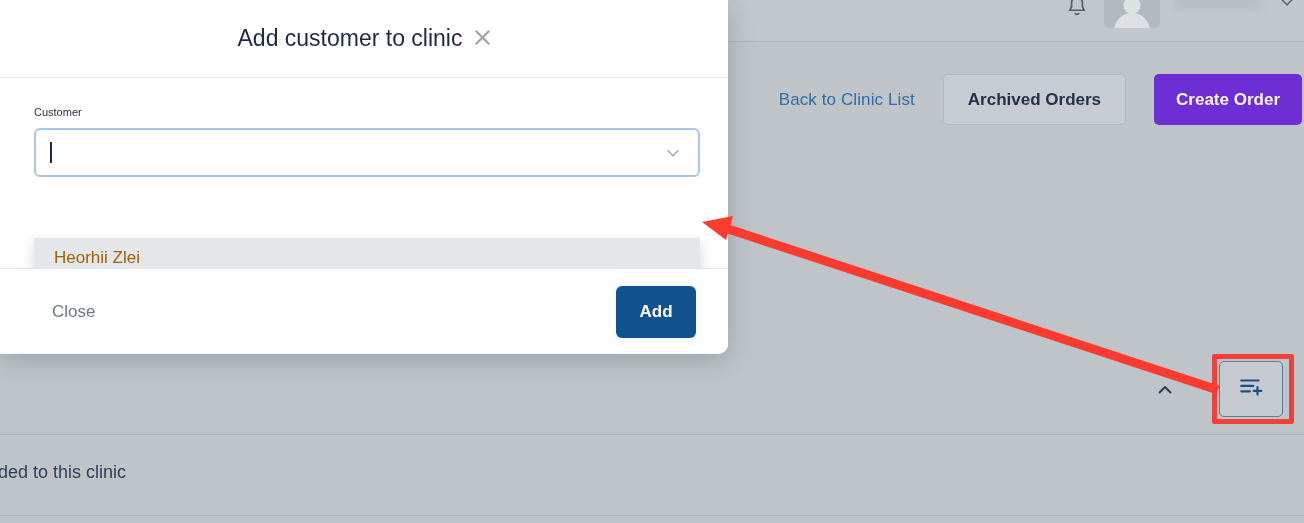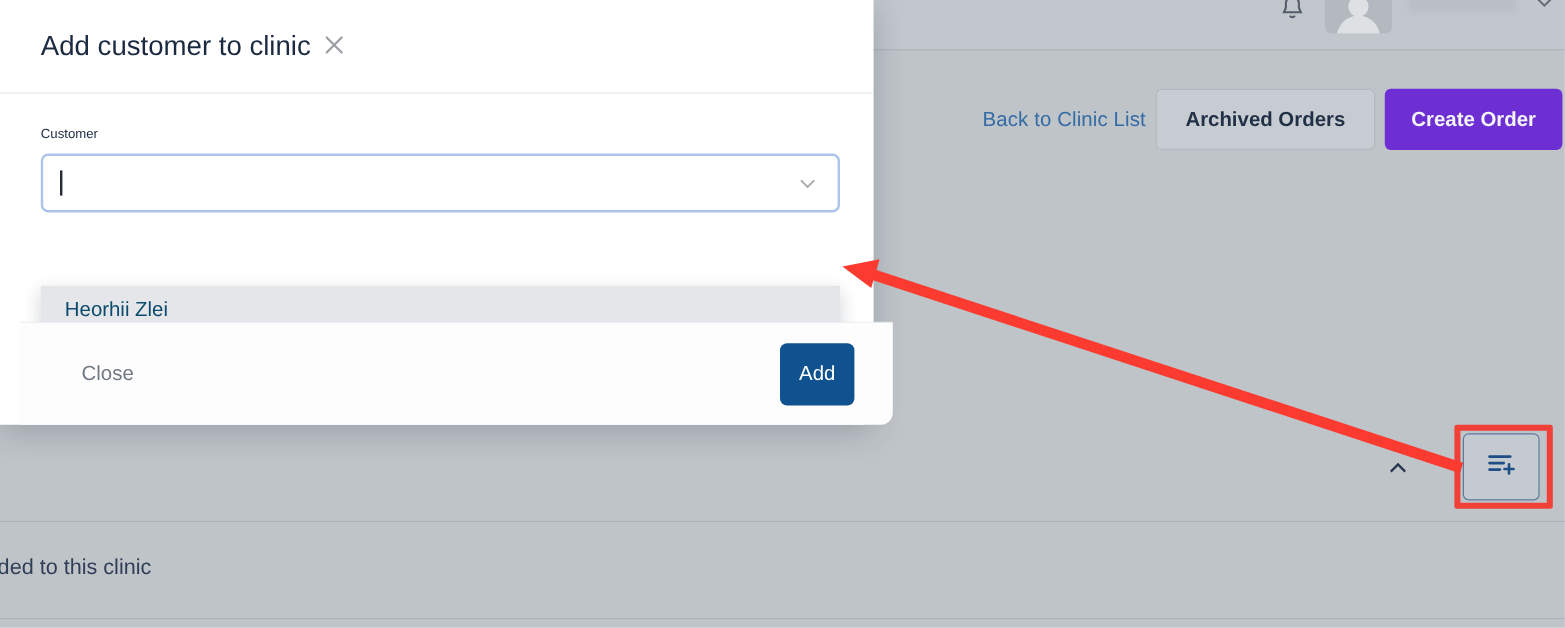--- a/index.html
+++ b/index.html
@@ -46,21 +46,21 @@
   }
   .user-name-blur {
     width: 88px; height: 20px; margin-top: -10px;
     background: #bfc4ca; border-radius: 3px;
     filter: blur(3px);
   }
   .chev-down-top { width: 22px; height: 22px; margin-top: -9px; opacity: .65; }
 
   .action-row {
     position: absolute; right: 2px; top: 74px;
-    display: flex; align-items: center; gap: 8px;
+    display: flex; align-items: center; gap: 28px;
   }
   .link-back {
     color: #2f6aa8; font-size: 17px; letter-spacing: .1px;
     background: none; border: none; cursor: pointer;
     font-family: "Liberation Sans", sans-serif;
   }
   .btn-outline {
     height: 51px; padding: 0 24px;
     background: #cfd3d8; border: 1px solid #b9bec5; border-radius: 5px;
     color: #1b2a41; font-size: 17px; font-weight: 700; cursor: pointer;
@@ -109,21 +109,21 @@
   .modal {
     position: absolute; left: 0; top: 0;
     width: 728px; height: 354px;
     background: #ffffff;
     border-radius: 0 0 10px 0;
     box-shadow: 0 6px 26px rgba(30,40,55,.22);
     overflow: visible;
   }
   .modal-header {
     height: 78px; display: flex; align-items: center;
-    justify-content: flex-start; padding: 0 22px 0 34px;
+    justify-content: center; padding: 0 22px 0 34px;
     border-bottom: 1px solid #e6e8ec;
   }
   .modal-title { font-size: 23px; font-weight: 400; color: #1b2a41; }
   .modal-close {
     width: 40px; height: 40px; background: none; border: none; cursor: pointer;
     display: flex; align-items: center; justify-content: center;
   }
   .modal-body { padding: 28px 30px 0 34px; position: relative; }
   .field-label { font-size: 11px; color: #1b2a41; margin-bottom: 10px; }
 
@@ -145,39 +145,39 @@
   .dropdown {
     position: absolute; left: 34px; top: 238px;
     width: 666px;
     background: #ffffff;
     box-shadow: 0 5px 14px rgba(30,40,55,.18);
     border-radius: 0 0 4px 4px;
     padding-bottom: 8px;
   }
   .dropdown-option {
     height: 40px; display: flex; align-items: center;
-    padding-left: 20px; font-size: 17px; color: #0c4a6e;
+    padding-left: 20px; font-size: 17px; color: #a16207;
     background: #e4e6e9; cursor: pointer;
   }
   .modal-footer {
-    position: absolute; left: 16px; bottom: 0; width: 728px; height: 86px;
+    position: absolute; left: 0; bottom: 0; width: 728px; height: 86px;
     background: #fdfdfe; border-top: 1px solid #e6e8ec;
     display: flex; align-items: center; justify-content: space-between;
     padding: 0 32px 0 52px;
     border-radius: 0 0 10px 0;
   }
   .btn-link-close {
     background: none; border: none; cursor: pointer;
     font-size: 17px; color: #707884;
     font-family: "Liberation Sans", sans-serif;
   }
   .btn-add {
-    width: 62px; height: 52px;
+    width: 80px; height: 52px;
     background: #0f528f; border: none; border-radius: 6px;
-    color: #ffffff; font-size: 17px; font-weight: 400; cursor: pointer;
+    color: #ffffff; font-size: 17px; font-weight: 700; cursor: pointer;
     font-family: "Liberation Sans", sans-serif;
   }
 
   
   .annot-arrow { position: absolute; left: 0; top: 0; width: 1304px; height: 523px; pointer-events: none; }
 </style>
 </head>
 <body>
 
 <div id="root">

